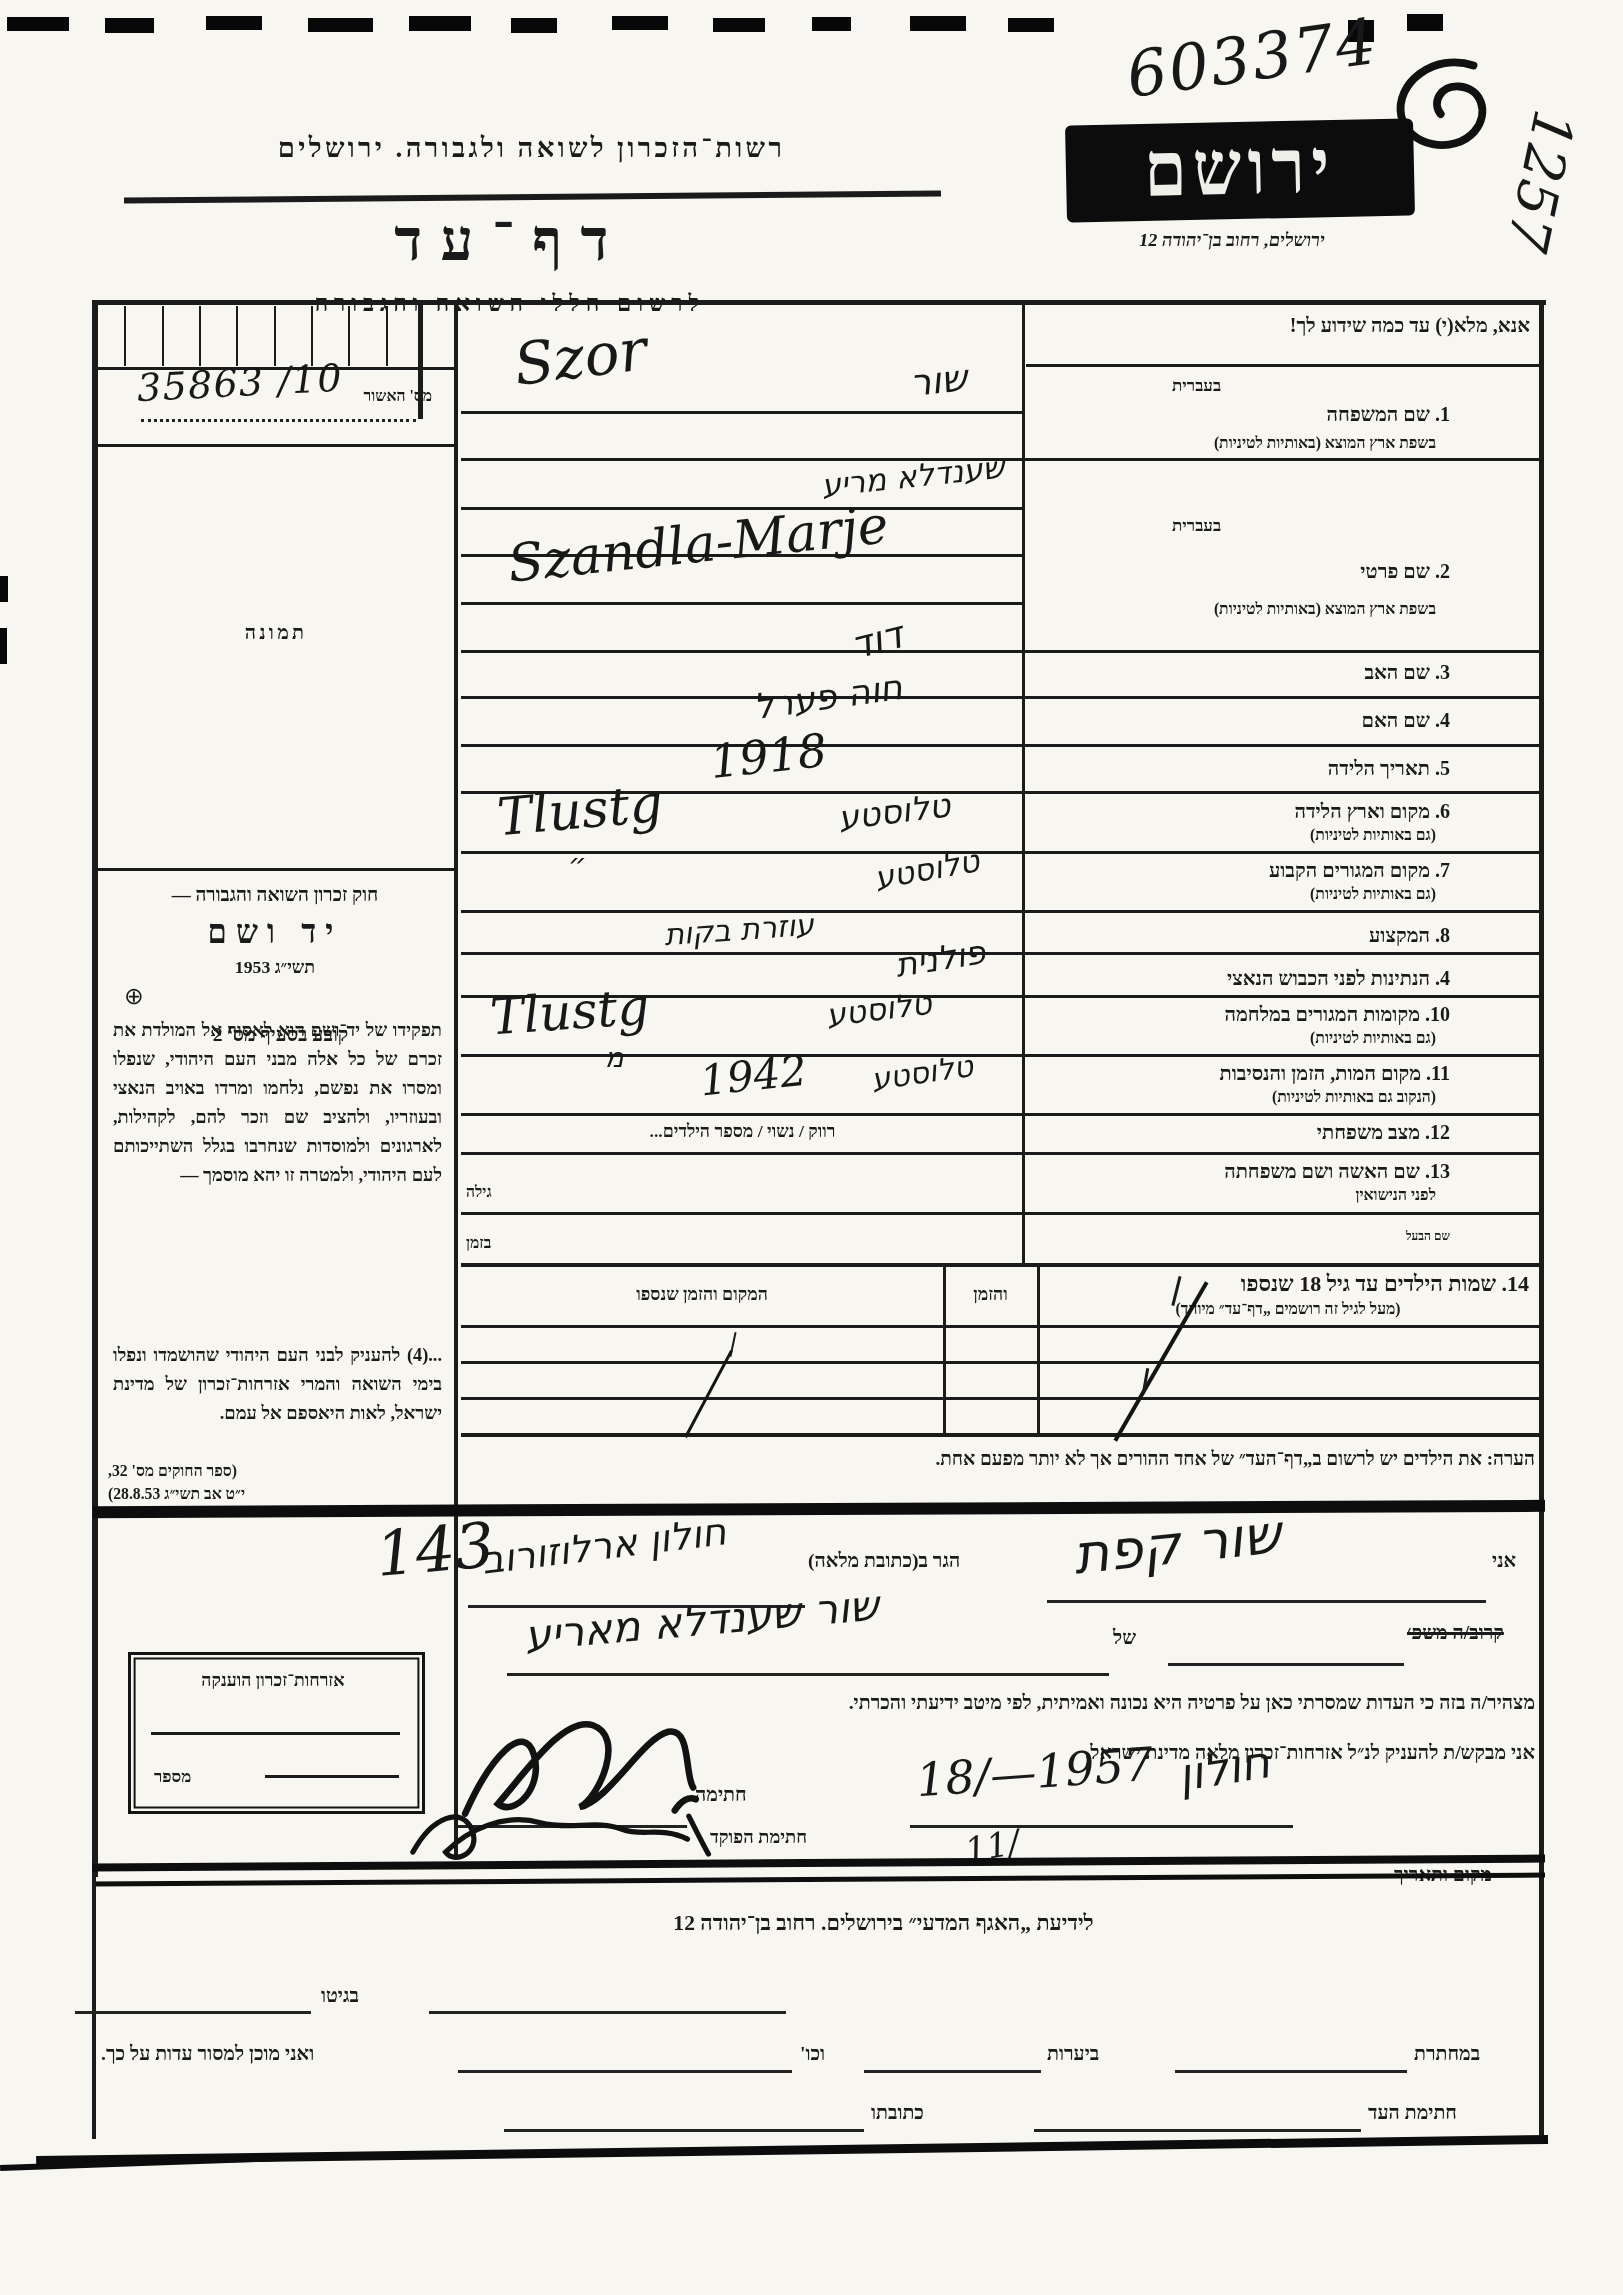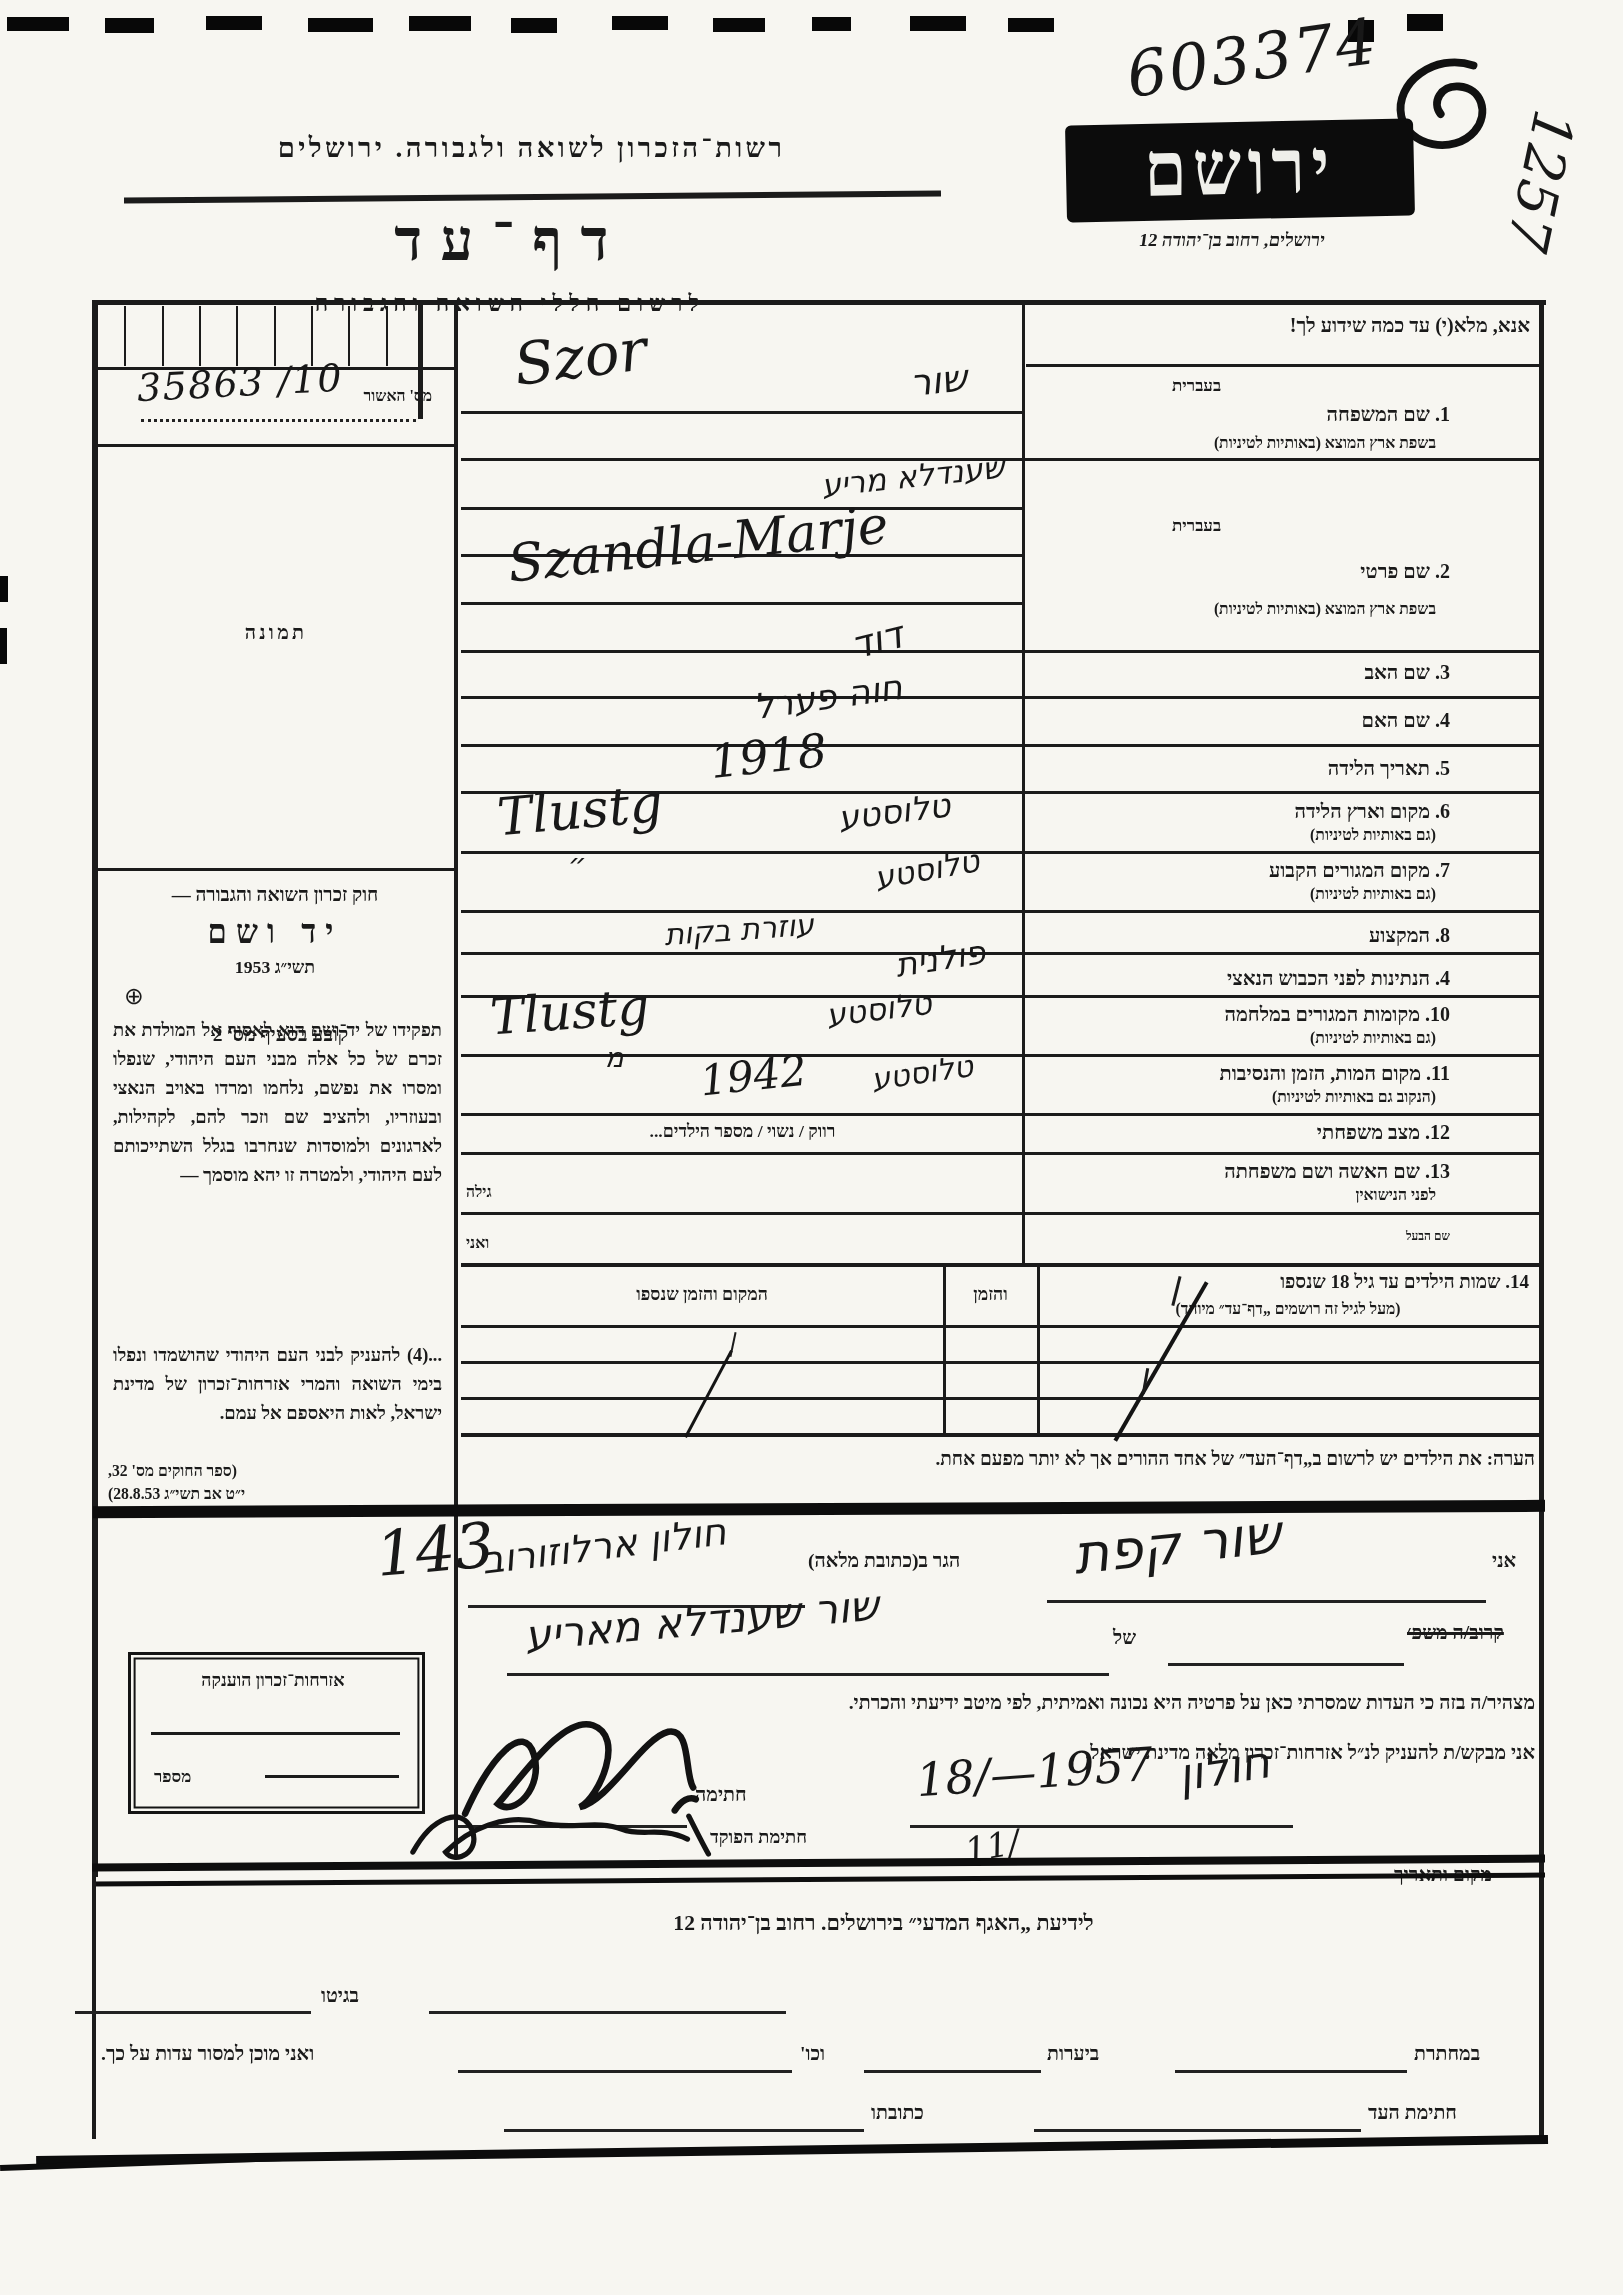--- a/index.html
+++ b/index.html
@@ -136,26 +136,26 @@
   <div class="lbl rgt" style="left:1031px;top:1029px;width:405px;font-size:15.7px;">(גם באותיות לטיניות)</div>
   <div class="lbl rgt" style="left:1031px;top:1062px;width:419px;font-size:20px;">11. מקום המות, הזמן והנסיבות</div>
   <div class="lbl rgt" style="left:1031px;top:1088px;width:405px;font-size:15.7px;">(הנקוב גם באותיות לטיניות)</div>
   <div class="lbl rgt" style="left:1031px;top:1121px;width:419px;font-size:20px;">12. מצב משפחתי</div>
   <div class="lbl rgt" style="left:1031px;top:1160px;width:419px;font-size:20px;">13. שם האשה ושם משפחתה</div>
   <div class="lbl rgt" style="left:1031px;top:1186px;width:405px;font-size:15.7px;">לפני הנישואין</div>
   <div class="lbl rgt" style="left:1031px;top:1229px;width:419px;font-size:12px;">שם הבעל</div>
 
   <div class="lbl ctr" style="left:484px;top:1121px;width:517px;font-size:17.7px;">רווק / נשוי / מספר הילדים...</div>
   <span class="lbl" style="left:466px;top:1183px;font-size:15.7px;">גילה</span>
-  <span class="lbl" style="left:466px;top:1234px;font-size:15.7px;">ואני</span>
+  <span class="lbl" style="left:466px;top:1234px;font-size:15.7px;">בזמן</span>
 
   <div class="hline" style="left:461px;top:1263px;width:1079px;height:3.9px;"></div>
   <div class="vline" style="left:943px;top:1263px;height:170px;"></div>
   <div class="vline" style="left:1037px;top:1263px;height:170px;"></div>
-  <div class="lbl rgt" style="left:1047px;top:1271px;width:482px;font-size:19px;">14. שמות הילדים עד גיל 18 שנספו</div>
+  <div class="lbl rgt" style="left:1047px;top:1271px;width:482px;font-size:22px;">14. שמות הילדים עד גיל 18 שנספו</div>
   <div class="lbl ctr" style="left:1047px;top:1300px;width:482px;font-size:15.7px;">(מעל לגיל זה רושמים „דף־עד״ מיוחד)</div>
   <div class="lbl ctr" style="left:943px;top:1284px;width:95px;font-size:17.7px;">והזמן</div>
   <div class="lbl ctr" style="left:461px;top:1284px;width:482px;font-size:17.7px;">המקום והזמן שנספו</div>
   <div class="hline" style="left:461px;top:1325px;width:1079px;"></div>
   <div class="hline" style="left:461px;top:1361px;width:1079px;"></div>
   <div class="hline" style="left:461px;top:1397px;width:1079px;"></div>
   <div class="hline" style="left:461px;top:1433px;width:1079px;height:3.9px;"></div>
 
   <div class="vline" style="left:1159px;top:1270px;height:183px;width:3.9px;transform:rotate(30deg);background:#141414;"></div>
   <div class="vline" style="left:707px;top:1345px;height:98px;width:3.3px;transform:rotate(28deg);background:#141414;"></div>

